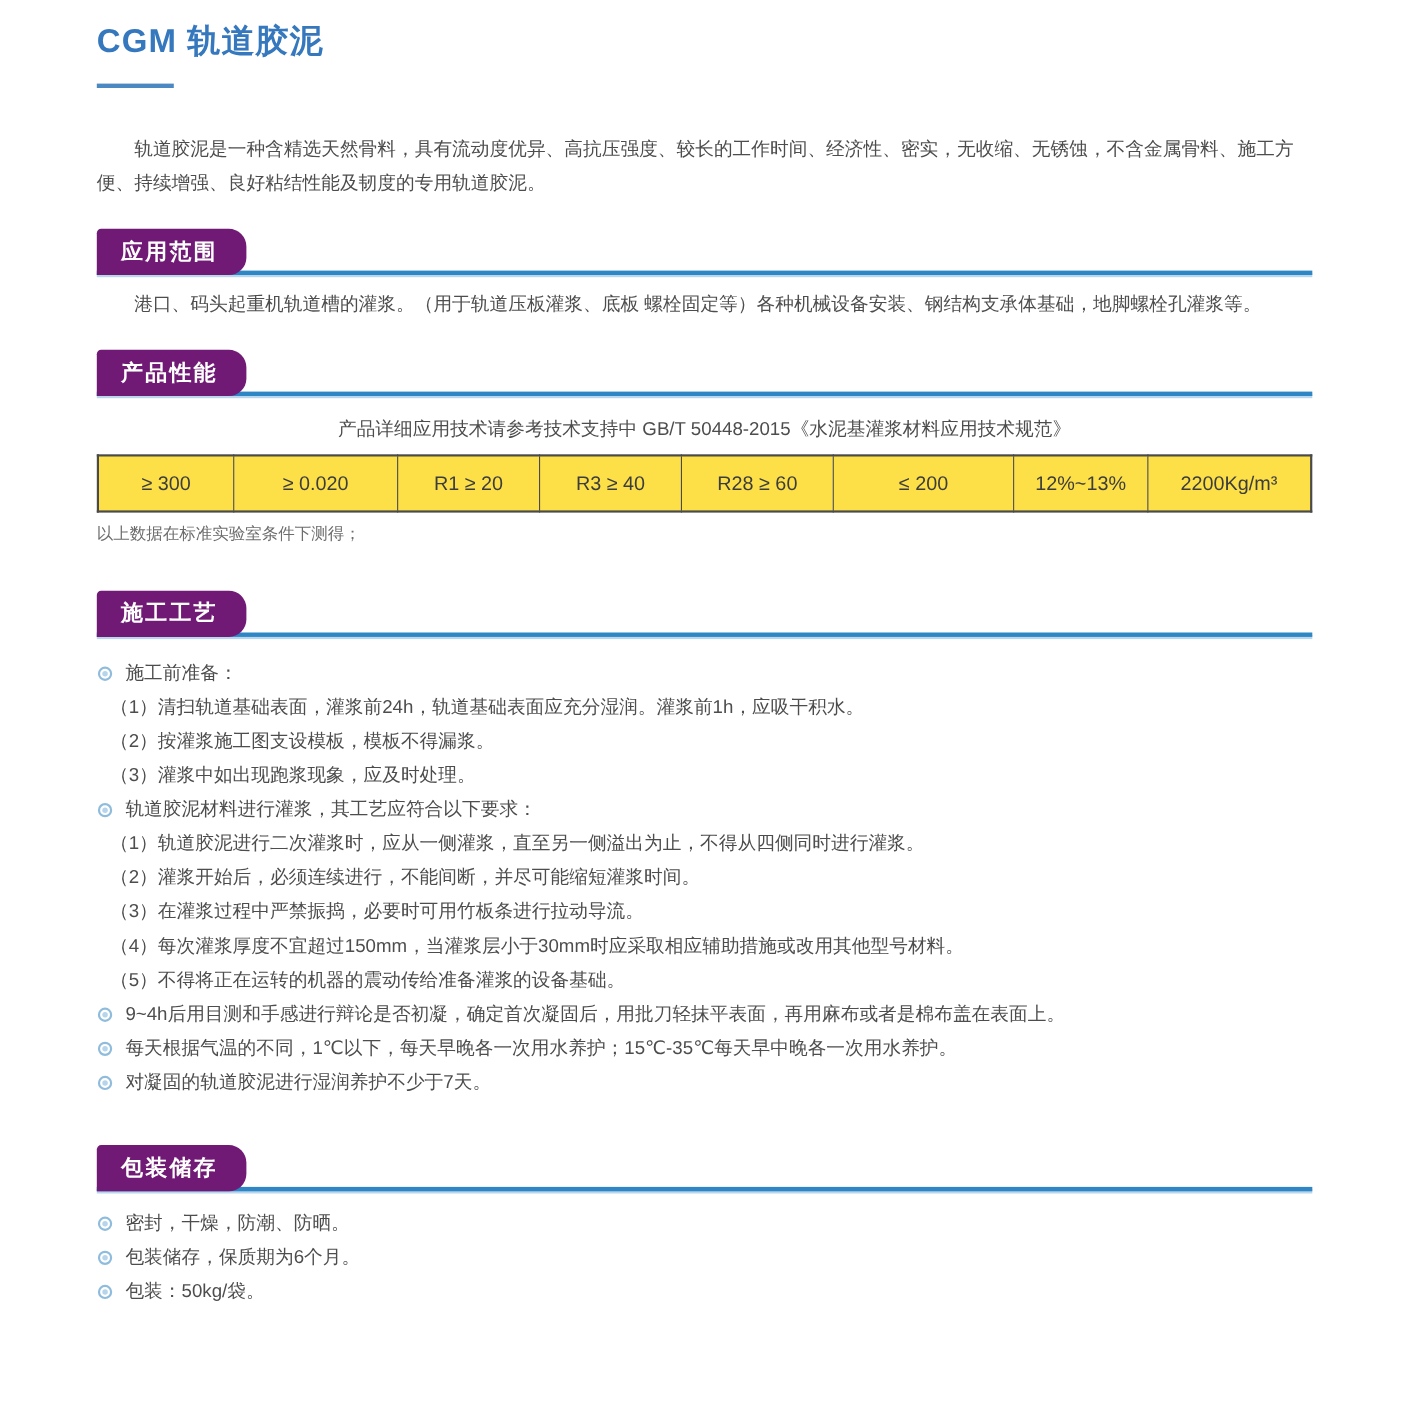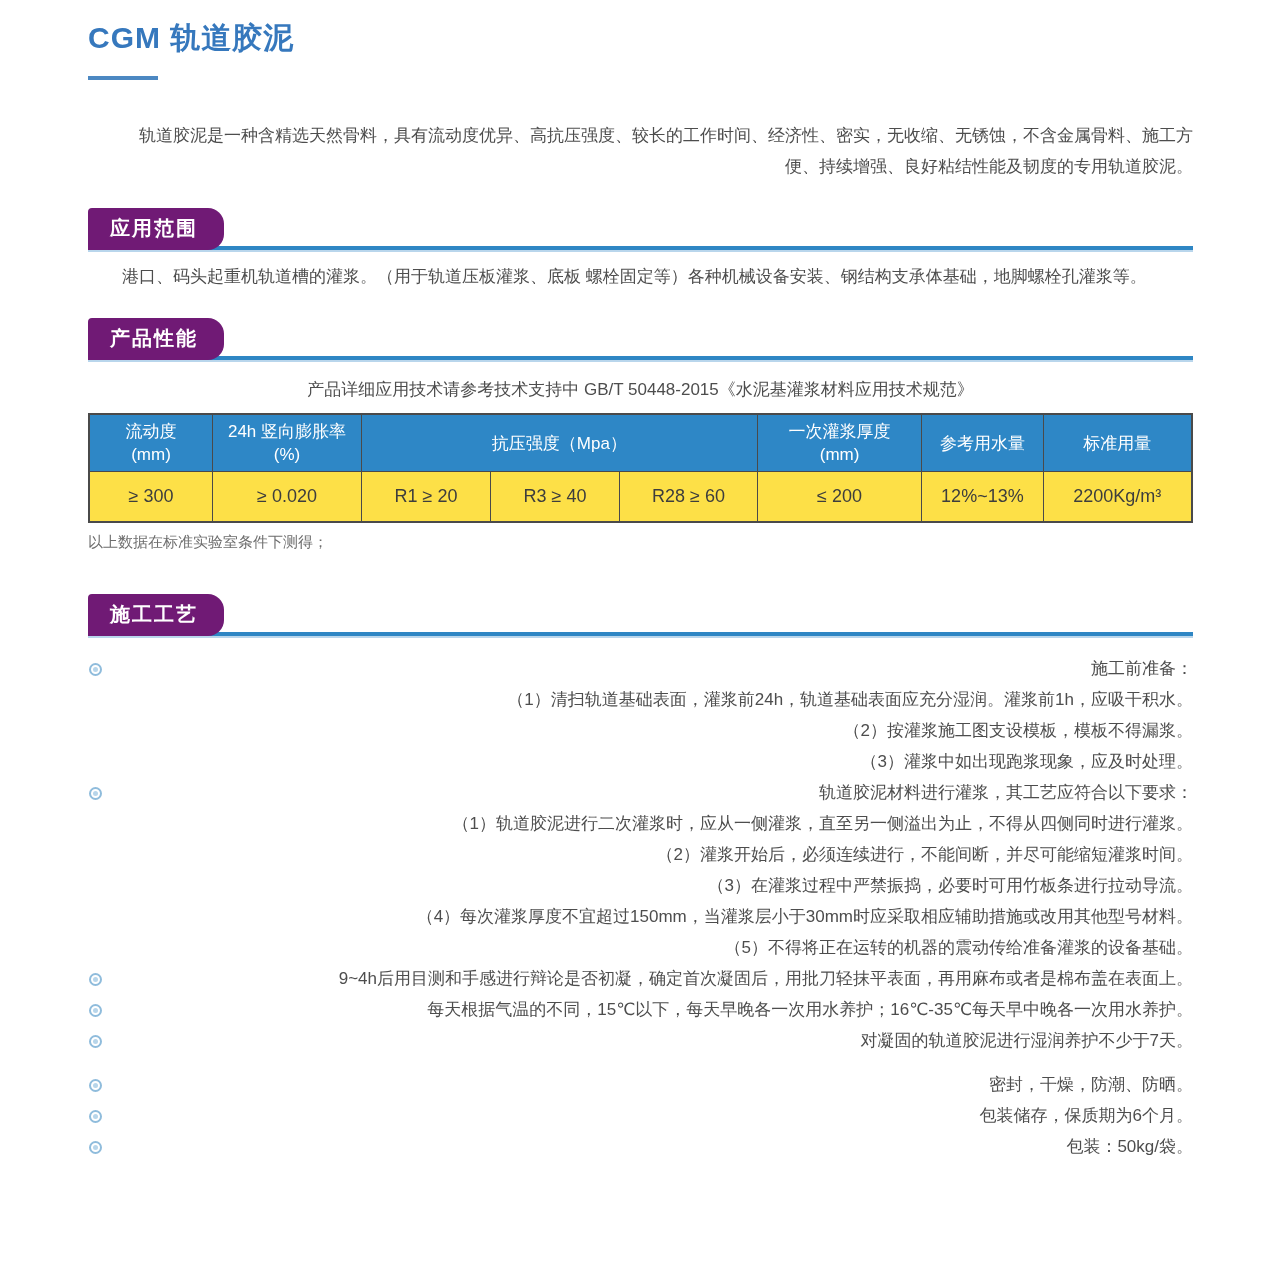--- a/index.html
+++ b/index.html
@@ -14,21 +14,20 @@
   .doc-title{
     font-size:30px;font-weight:700;color:#3678bd;
     line-height:44px;letter-spacing:1px;
   }
   .title-underline{width:70px;height:4px;background:#4c88c2;margin-top:16px;}
 
   
   .intro{
     margin-top:40px;font-size:17px;line-height:31px;color:#4d4d4d;
     text-indent:2em;
-    text-align:right;
   }
 
   
   .sec-head{position:relative;height:40px;}
   .sec-head.mt-lg{margin-top:44px;}
   .sec-head.mt-md{margin-top:28px;}
   .sec-rule{
     position:absolute;left:0;right:0;bottom:0;height:4px;
     background:#2e86c4;box-shadow:0 2px 0 #b9d6ec;
   }
@@ -53,21 +52,21 @@
   table.perf th{
     background:#2e87c6;color:#ffffff;font-weight:400;
     font-size:17px;line-height:23px;height:52px;padding:2px 2px;
   }
   table.perf td{font-size:18px;color:#3d3d3d;height:47px;background:#fde047;}
   .footnote{margin-top:10px;font-size:15px;color:#6d6d6d;}
 
   
   .list{margin-top:18px;}
   .list.pack{margin-top:14px;}
-  .li{position:relative;font-size:17px;line-height:30px;color:#4d4d4d;margin-bottom:1px;text-align:right;}
+  .li{position:relative;font-size:17px;line-height:30px;color:#4d4d4d;margin-bottom:1px;}
   .li.bullet{padding-left:26px;}
   .li.numbered{padding-left:12px;}
   .ring{
     position:absolute;left:1px;top:9px;width:9px;height:9px;
     border:2px solid #8fbcdc;border-radius:50%;
   }
   .ring::before{
     content:"";position:absolute;left:2px;top:2px;width:5px;height:5px;
     border-radius:50%;background:#b7d5ea;
   }
@@ -100,43 +99,20 @@
       <col style="width:11.2%">
         <col style="width:13.5%">
       <col style="width:11.7%">
         <col style="width:11.7%">
         <col style="width:12.5%">
       <col style="width:14.9%">
         <col style="width:11.0%">
         <col style="width:13.5%">
     </colgroup>
     <tbody>
-        <tr>
-      <th>
-        <div>流动度</div>
-        <div>(mm)</div>
-      </th>
-      <th>
-        <div>24h 竖向膨胀率</div>
-        <div>(%)</div>
-      </th>
-      <th colspan="3">
-        <div>抗压强度（Mpa）</div>
-      </th>
-      <th>
-        <div>一次灌浆厚度</div>
-        <div>(mm)</div>
-      </th>
-      <th>
-        <div>参考用水量</div>
-      </th>
-      <th>
-        <div>标准用量</div>
-      </th>
-    </tr>
     <tr>
       <td>≥ 300</td>
       <td>≥ 0.020</td>
       <td>R1 ≥ 20</td>
       <td>R3 ≥ 40</td>
       <td>R28 ≥ 60</td>
       <td>≤ 200</td>
       <td>12%~13%</td>
       <td>2200Kg/m³</td>
     </tr>
@@ -182,28 +158,32 @@
     </div>
     <div class="li numbered">
       <span>（5）不得将正在运转的机器的震动传给准备灌浆的设备基础。</span>
     </div>
     <div class="li bullet">
       <span class="ring"></span>
       <span>9~4h后用目测和手感进行辩论是否初凝，确定首次凝固后，用批刀轻抹平表面，再用麻布或者是棉布盖在表面上。</span>
     </div>
     <div class="li bullet">
       <span class="ring"></span>
-      <span>每天根据气温的不同，15℃以下，每天早晚各一次用水养护；16℃-35℃每天早中晚各一次用水养护。</span>
+      <span>每天根据气温的不同，1℃以下，每天早晚各一次用水养护；15℃-35℃每天早中晚各一次用水养护。</span>
     </div>
     <div class="li bullet">
       <span class="ring"></span>
       <span>对凝固的轨道胶泥进行湿润养护不少于7天。</span>
     </div>
   </div>
 
+  <div class="sec-head mt-lg">
+    <div class="sec-rule"></div>
+    <div class="sec-tab">包装储存</div>
+  </div>
 
   <div class="list pack">
     <div class="li bullet">
       <span class="ring"></span>
       <span>密封，干燥，防潮、防晒。</span>
     </div>
     <div class="li bullet">
       <span class="ring"></span>
       <span>包装储存，保质期为6个月。</span>
     </div>

